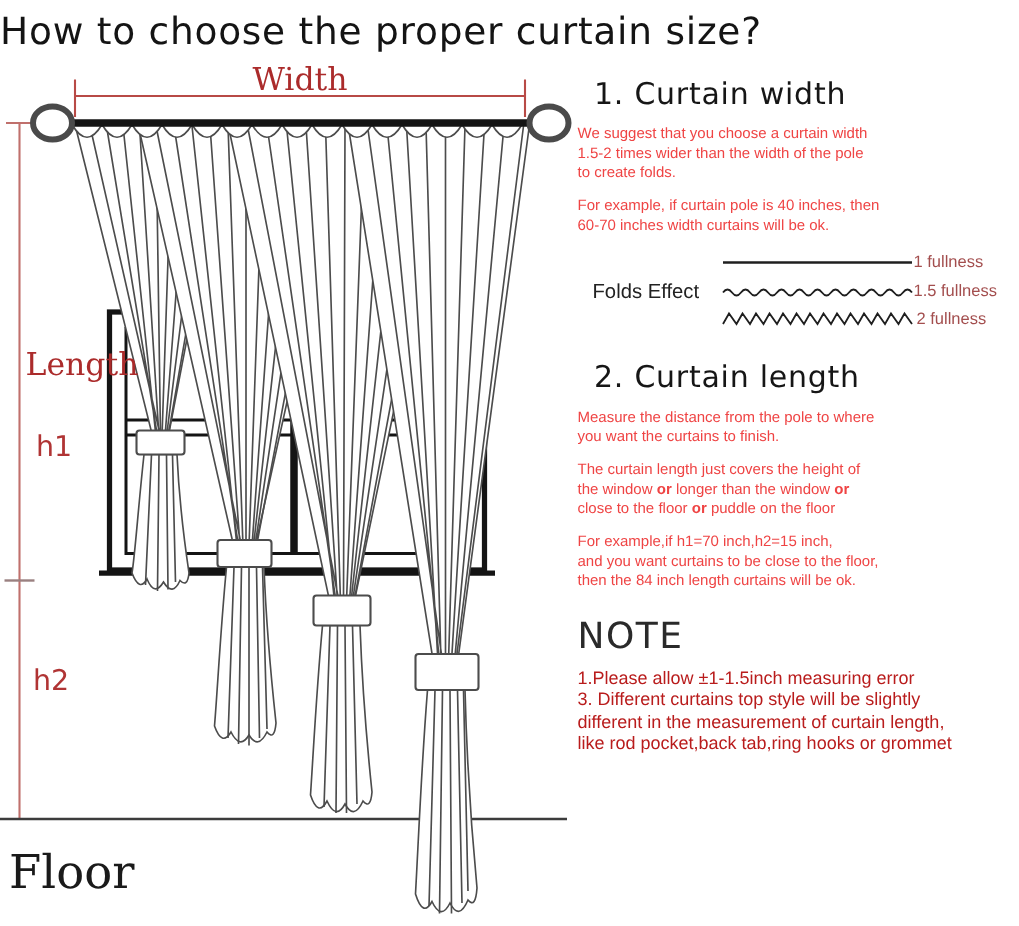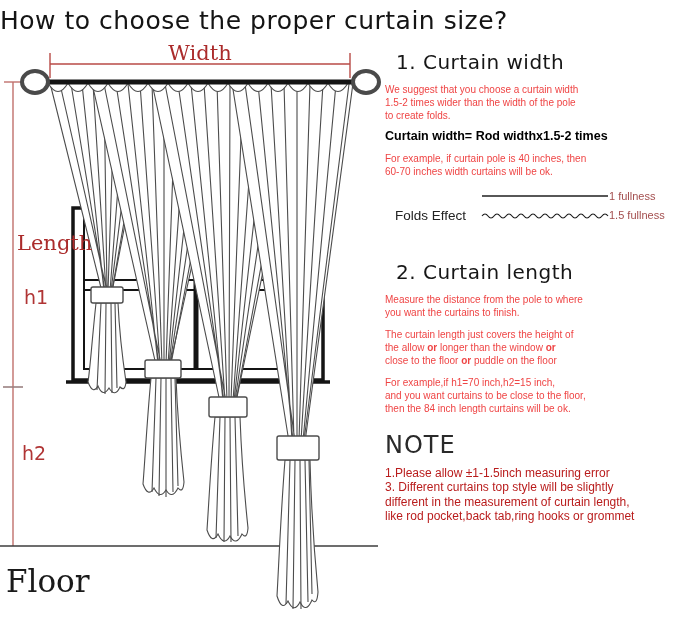--- a/index.html
+++ b/index.html
@@ -112,45 +112,50 @@
   <text class="lbl-sans" x="22" y="420" font-size="19" fill="#b03434">h2</text>
   <text class="lbl-serif" x="6" y="552" font-size="31" fill="#1a1a1a">Floor</text>
 </svg>
 
 <div class="rightcol">
 
   <div class="sec-heading">1. Curtain width</div>
   <div class="para">We suggest that you choose a curtain width
 1.5-2 times wider than the width of the pole
 to create folds.</div>
-  <div class="formula">Curtain width= Rod widthx1.5-2 times</div>
   <div class="para">For example, if curtain pole is 40 inches, then
 60-70 inches width curtains will be ok.</div>
 
   <div class="folds">
     <span class="folds-label">Folds Effect</span>
     <div class="fold-row">
       <svg class="fold-line" width="128" height="10" viewBox="0 0 128 10">
         <line x1="1" y1="5" x2="127" y2="5" stroke="#1f1f1f" stroke-width="1.6"></line>
       </svg>
       <span class="fold-caption">1 fullness</span>
     </div>
     <div class="fold-row">
       <svg class="fold-line" width="128" height="10" viewBox="0 0 128 10">
         <path d="M1,6 q3,-4 6,0 t6,0 t6,0 t6,0 t6,0 t6,0 t6,0 t6,0 t6,0 t6,0 t6,0 t6,0 t6,0 t6,0 t6,0 t6,0 t6,0 t6,0 t6,0 t6,0 t6,0" fill="none" stroke="#1f1f1f" stroke-width="1.2"></path>
       </svg>
       <span class="fold-caption">1.5 fullness</span>
     </div>
+    <div class="fold-row">
+      <svg class="fold-line" width="130" height="11" viewBox="0 0 130 11">
+        <path d="M1,9 L5,2 L10,9 L14,2 L19,9 L23,2 L28,9 L32,2 L37,9 L41,2 L46,9 L50,2 L55,9 L59,2 L64,9 L68,2 L73,9 L77,2 L82,9 L86,2 L91,9 L95,2 L100,9 L104,2 L109,9 L113,2 L118,9 L122,2 L127,9" fill="none" stroke="#1f1f1f" stroke-width="1.2"></path>
+      </svg>
+      <span class="fold-caption">2 fullness</span>
+    </div>
   </div>
 
   <div class="sec-heading sec2">2. Curtain length</div>
   <div class="para">Measure the distance from the pole to where
 you want the curtains to finish.</div>
   <div class="para"><span>The curtain length just covers the height of
-the allow </span><span style="font-weight: bold;">or</span><span> longer than the window </span><span style="font-weight: bold;">or</span><span>
+the window </span><span style="font-weight: bold;">or</span><span> longer than the window </span><span style="font-weight: bold;">or</span><span>
 close to the floor </span><span style="font-weight: bold;">or</span><span> puddle on the floor</span></div>
   <div class="para">For example,if h1=70 inch,h2=15 inch,
 and you want curtains to be close to the floor,
 then the 84 inch length curtains will be ok.</div>
 
   <div class="note-heading">NOTE</div>
   <div class="note-item first">1.Please allow ±1-1.5inch measuring error</div>
   <div class="note-item">3. Different curtains top style will be slightly
 different in the measurement of curtain length,
 like rod pocket,back tab,ring hooks or grommet</div>

